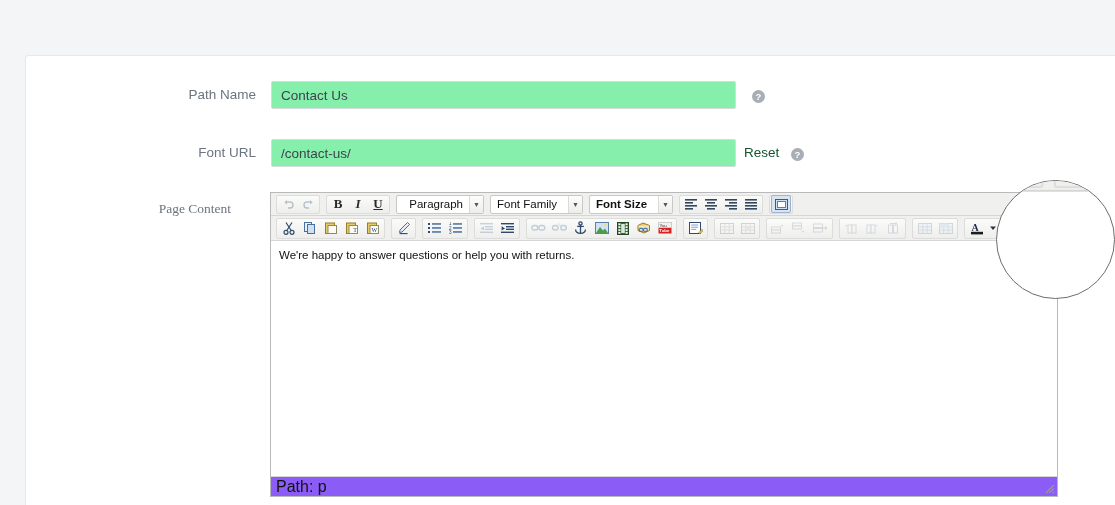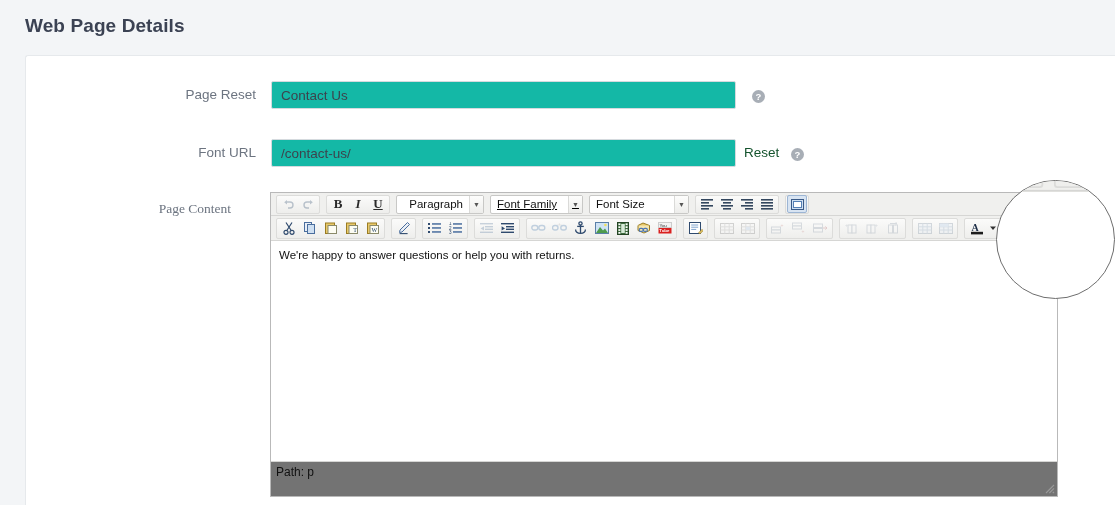--- a/index.html
+++ b/index.html
@@ -25,21 +25,21 @@
   }
 
   
   .form-row{position:absolute;left:0;width:100%;}
   .f-label{
     position:absolute;text-align:right;width:230px;left:0;
     font-size:13.5px;color:#6c7480;
   }
   .f-input{
     position:absolute;left:245px;width:465px;height:28px;
-    border:1px solid #d5dade;background:#14b8a6;border-radius:2px;
+    border:1px solid #d5dade;background:#86efac;border-radius:2px;
     font-family:"Liberation Sans",sans-serif;font-size:13.5px;color:#3d434d;
     padding:0 9px;box-sizing:border-box;outline:none;
   }
   .help-ico{
     position:absolute;width:13px;height:13px;border-radius:50%;
     background:#a8aeb6;color:#fff;font-size:9.5px;font-weight:bold;
     line-height:13px;text-align:center;font-family:"Liberation Sans",sans-serif;
   }
   .reset-link{
     position:absolute;font-size:13.5px;color:#14532d;cursor:pointer;
@@ -90,23 +90,23 @@
   
   .ed-body{
     position:absolute;left:0;right:0;top:49px;bottom:21px;
     background:#fff;overflow:hidden;padding:7px 8px 12px 8px;box-sizing:border-box;
   }
   .ed-body p{
     margin:0;font-family:"Liberation Sans",sans-serif;
     font-size:11.5px;line-height:13px;color:#111;
   }
   .ed-status{
-    position:absolute;left:0;right:0;bottom:0;height:35px;
-    background:#737373;border-top:1px solid #d6d6d4;
-    font-size:12px;color:#111;line-height:20px;padding-left:5px;box-sizing:border-box;
+    position:absolute;left:0;right:0;bottom:0;height:20px;
+    background:#8b5cf6;border-top:1px solid #d6d6d4;
+    font-size:16px;color:#111;line-height:20px;padding-left:5px;box-sizing:border-box;
     font-family:"Liberation Sans",sans-serif;
   }
   .grip{
     position:absolute;right:2px;bottom:2px;width:14px;height:14px;cursor:nwse-resize;
   }
 
   
   .mag{
     position:absolute;left:996px;top:180px;width:117px;height:117px;
     border-radius:50%;border:1px solid #6e6e6e;overflow:hidden;background:#fff;
@@ -117,26 +117,25 @@
     position:absolute;left:1296px;top:220px;width:120px;height:24px;
     background:#f0f0ee;border:1px solid #d6d6d4;border-left:none;box-sizing:border-box;
     display:flex;align-items:center;
   }
 </style>
 </head>
 <body>
 
 <div id="root">
 
-  <div class="page-title">Web Page Details</div>
 
   <div class="card">
 
     <div class="form-row" style="top:25px;">
-      <div class="f-label" style="top:6px;">Page Reset</div>
+      <div class="f-label" style="top:6px;">Path Name</div>
       <input class="f-input" type="text" value="Contact Us" style="">
       <div class="help-ico" style="left:726px;top:9px;">?</div>
     </div>
 
     <div class="form-row" style="top:83px;">
       <div class="f-label" style="top:6px;">Font URL</div>
       <input class="f-input" type="text" value="/contact-us/" style="">
       <div class="reset-link" style="left:718px;top:6px;">Reset</div>
       <div class="help-ico" style="left:765px;top:9px;">?</div>
     </div>
@@ -172,25 +171,25 @@
           </div>
         <div class="btn">
             <u>U</u>
           </div>
       </div>
 
       <div class="sel-box" style="width:88px;">
         <div class="txt" style="flex:1;text-align:right;">Paragraph</div>
         <div class="arw">▼</div>
       </div>
-      <div class="sel-box" style="width:93px;text-decoration:underline;">
+      <div class="sel-box" style="width:93px;">
         <div class="txt" style="flex:1;">Font Family</div>
         <div class="arw">▼</div>
       </div>
-      <div class="sel-box" style="width:100px;">
+      <div class="sel-box" style="width:84px;font-weight:bold;">
         <div class="txt" style="flex:1;">Font Size</div>
         <div class="arw">▼</div>
       </div>
 
       <div class="grp">
         <div class="btn">
           <svg width="14" height="12" viewBox="0 0 14 12">
               <g fill="#33475e">
                 <rect x="1" y="1" width="12" height="1.6"></rect>
                 <rect x="1" y="4" width="8" height="1.6"></rect>

